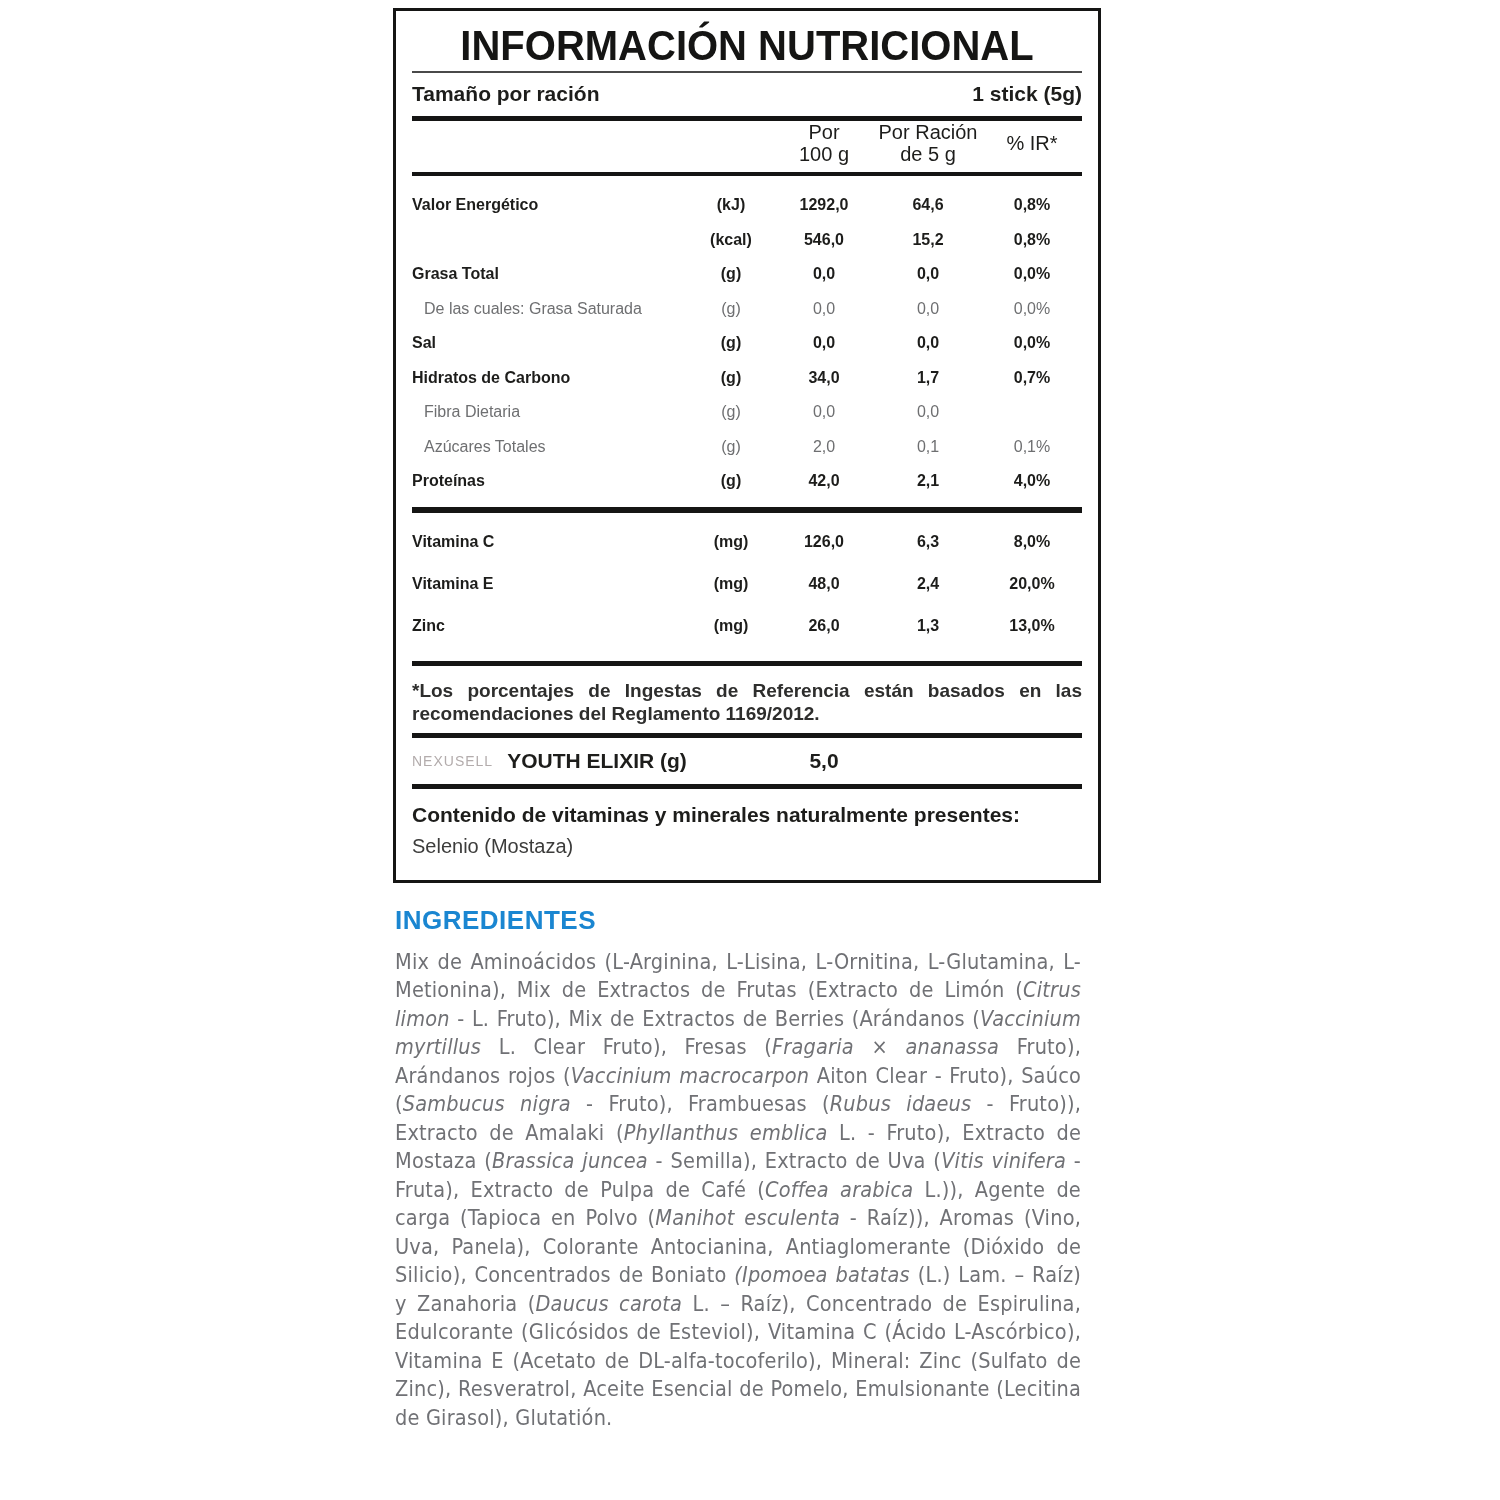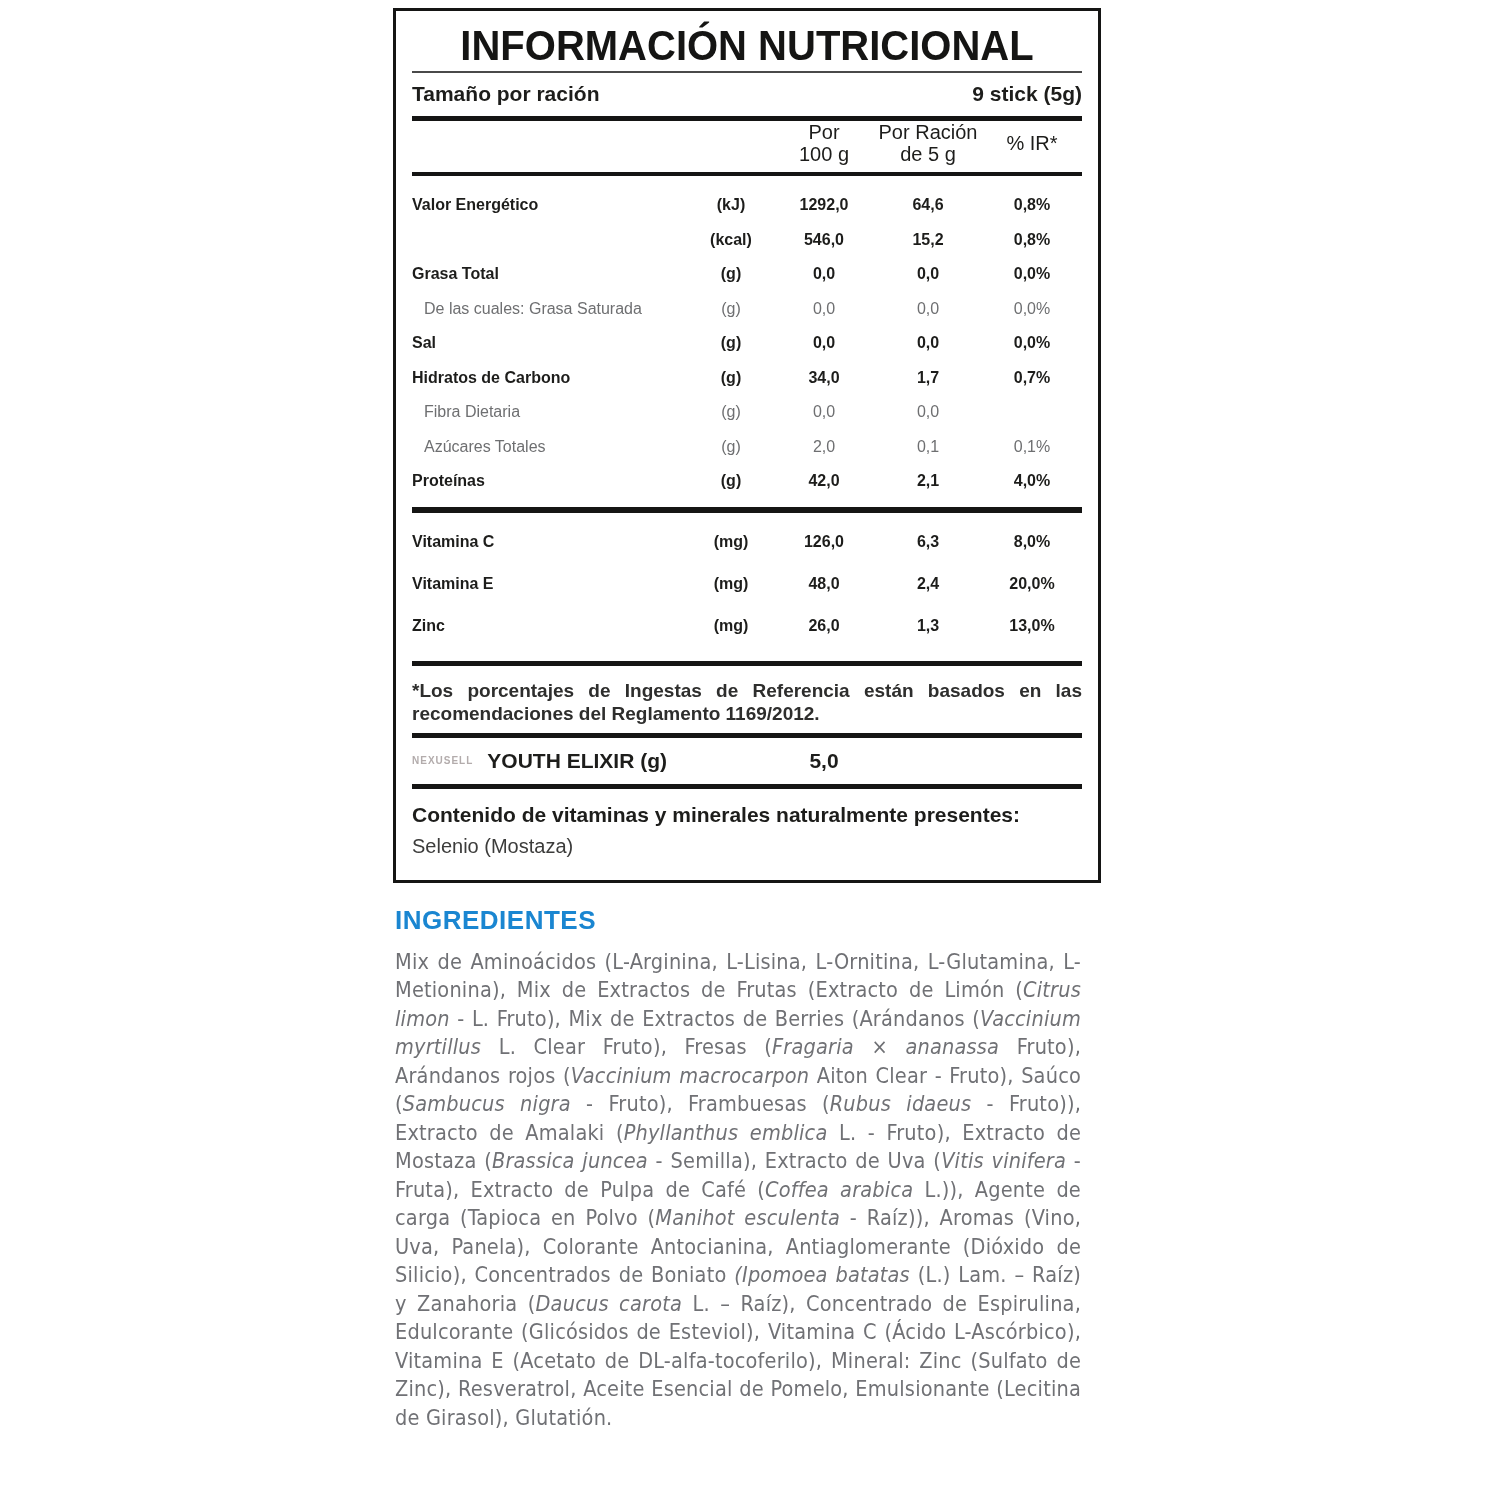--- a/index.html
+++ b/index.html
@@ -42,21 +42,21 @@
   .trow.light .cell{font-weight:normal;color:var(--sub);}
   .ind1{padding-left:12px;}
   .rows-block{margin-top:12px;}
   .micros-block{margin-top:8px;margin-bottom:10px;}
 
   .footnote{font-size:19px;line-height:23px;color:#2e2e2d;margin-top:13px;text-align:justify;font-weight:bold;}
   .rule.after-foot{height:5px;margin-top:8px;}
 
   .blend-row{display:grid;grid-template-columns:1fr 86px 100px 108px 100px;align-items:center;height:46px;}
   .blend-left{display:flex;align-items:center;gap:14px;}
-  .brand{font-size:10px;font-weight:bold;color:var(--brand-gray);letter-spacing:1px;}
+  .brand{font-size:14px;font-weight:normal;color:var(--brand-gray);letter-spacing:1px;}
   .blend-label{font-size:21px;font-weight:bold;color:var(--ink);}
   .blend-value{font-size:21px;font-weight:bold;text-align:center;color:var(--ink);}
   .rule.after-blend{height:5px;}
 
   .naturals-h{font-size:21px;font-weight:bold;margin-top:13px;line-height:25px;}
   .naturals-v{font-size:20px;font-weight:normal;color:#3c3c3b;margin-top:7px;line-height:24px;}
 
   
   .ingredients{padding:0 2px;margin-top:22px;width:690px;}
   .ing-heading{font-size:26px;font-weight:bold;color:var(--accent);letter-spacing:0.5px;}
@@ -69,21 +69,21 @@
 <body>
 
 <div class="sheet">
 
   <div class="panel">
     <div class="panel-title">INFORMACIÓN NUTRICIONAL</div>
     <div class="rule thin"></div>
 
     <div class="serv2">
       <span>Tamaño por ración</span>
-      <span>9 stick (5g)</span>
+      <span>1 stick (5g)</span>
     </div>
     <div class="rule bar5"></div>
 
     <div class="grid colhead">
       <div class="c"></div>
       <div class="c"></div>
       <div class="c">
         <div>Por</div>
         <div>100 g</div>
       </div>

